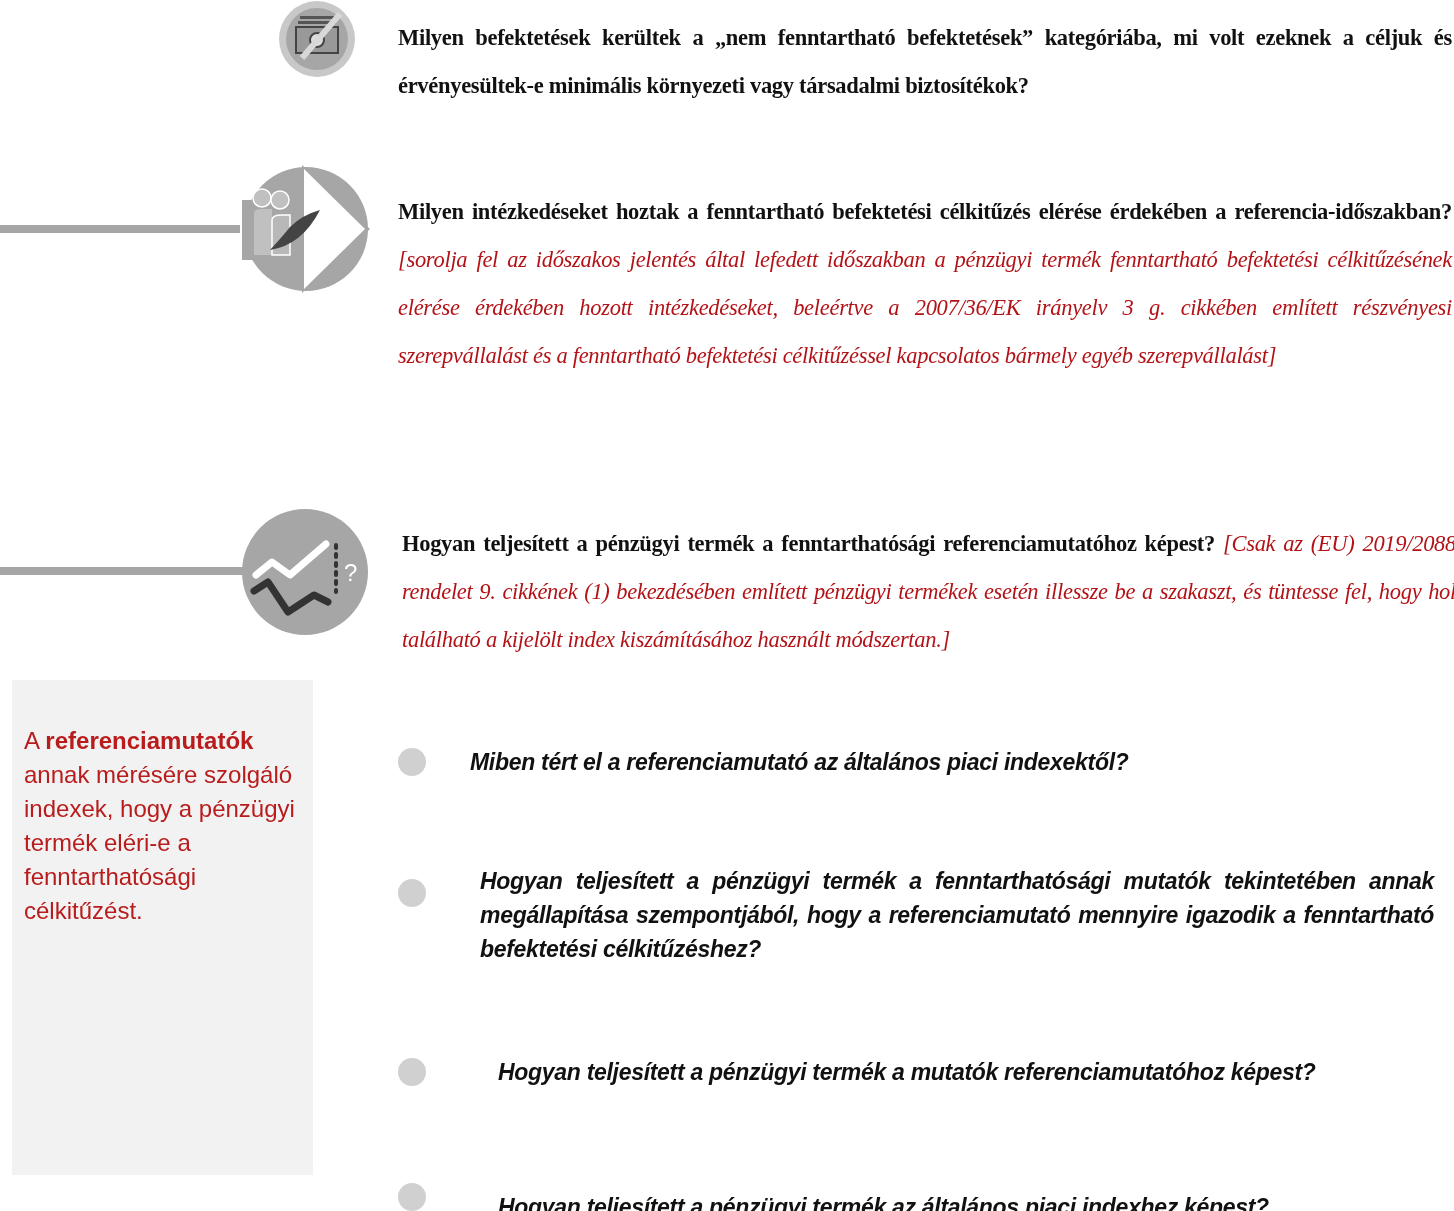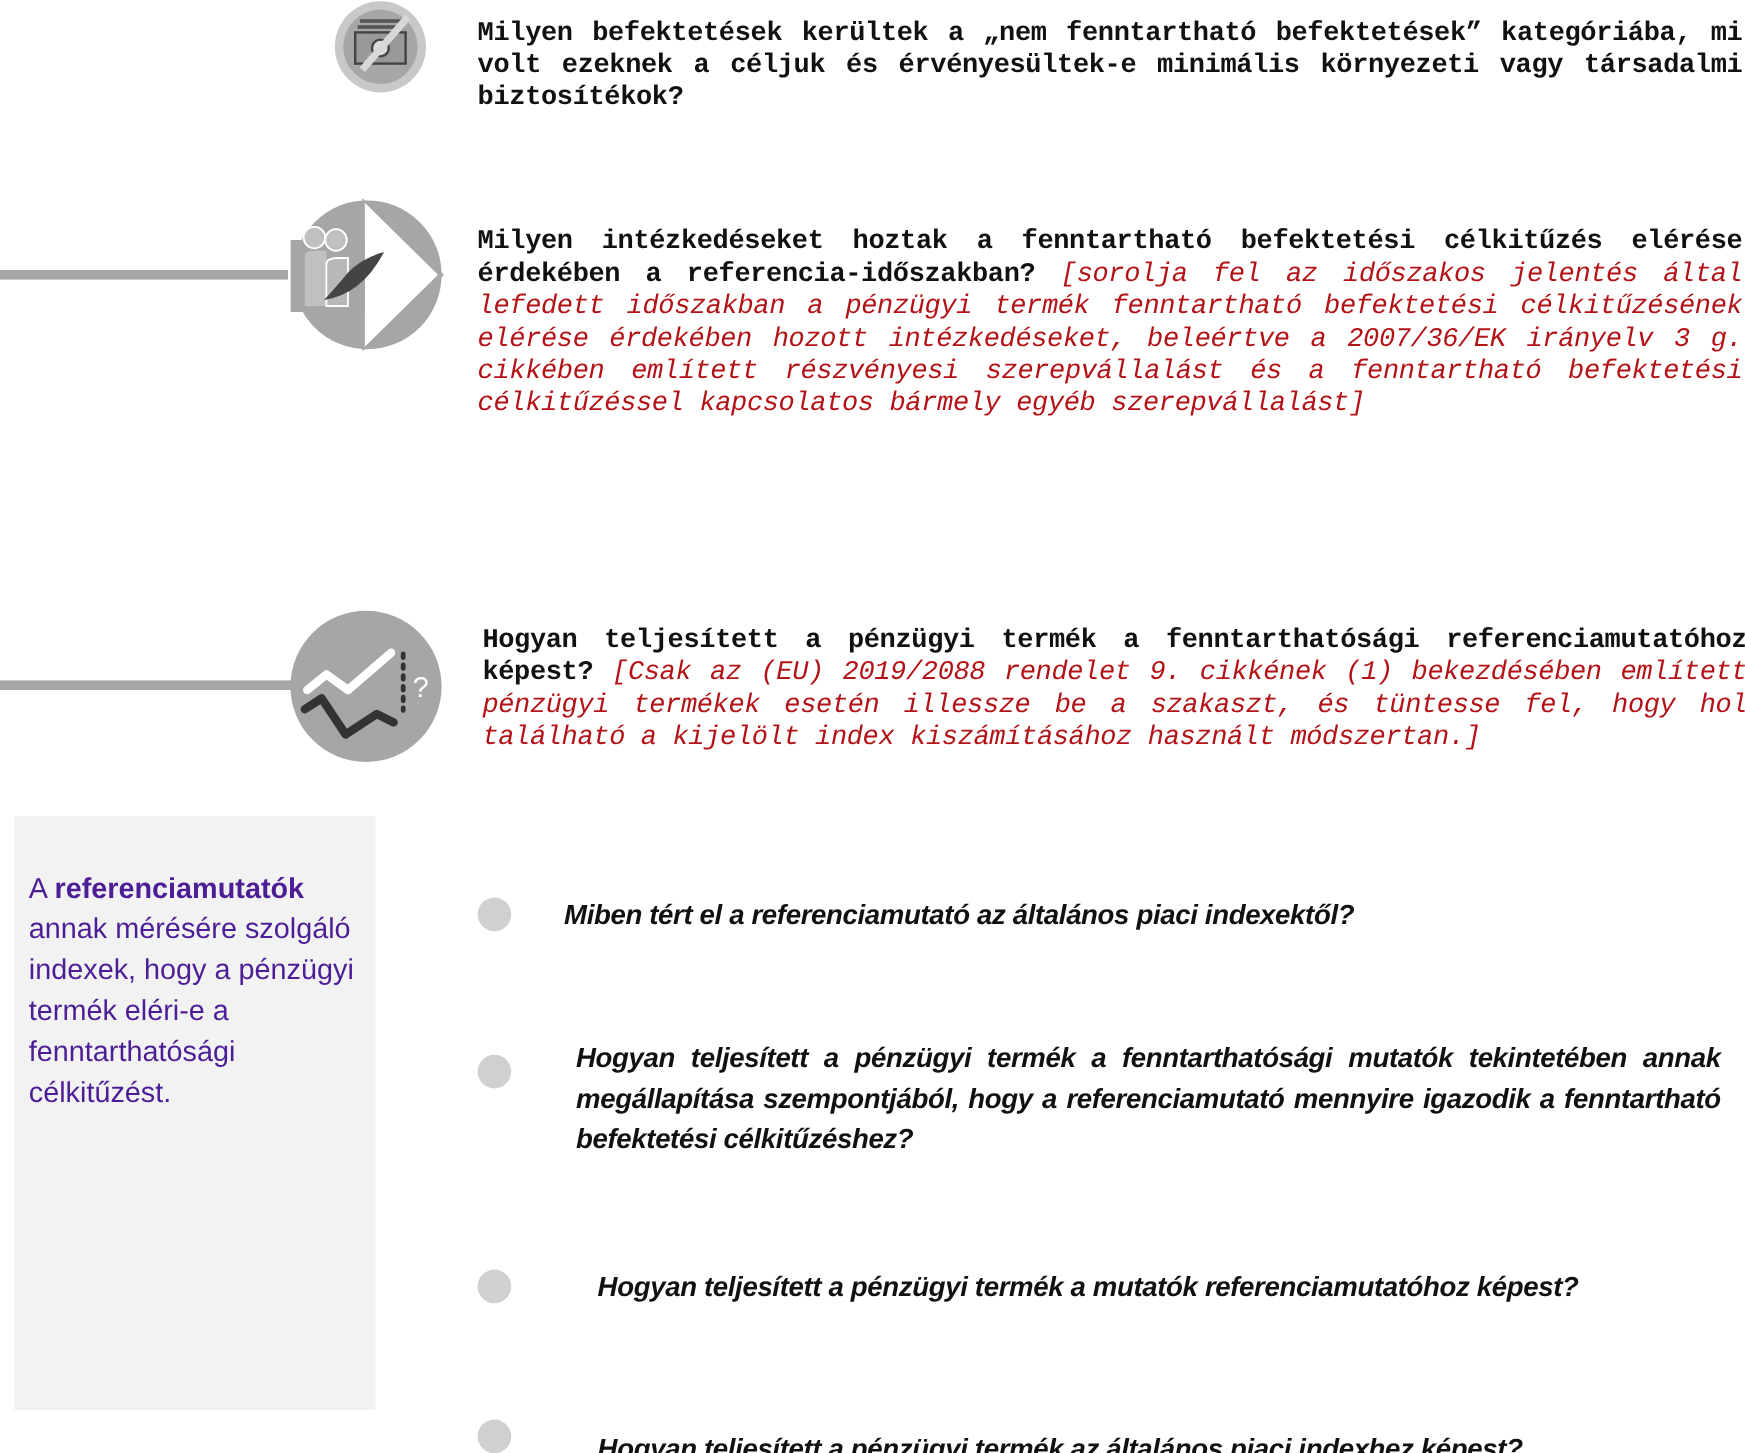--- a/index.html
+++ b/index.html
@@ -2,35 +2,35 @@
 <html><head>
 <meta charset="utf-8">
 <style>
   html, body { margin: 0; padding: 0; background: #ffffff; }
   body {
     width: 1454px; height: 1211px; position: relative; overflow: hidden;
     font-family: "Liberation Sans", sans-serif; color: #111111;
   }
   .abs { position: absolute; }
   .q {
-    font-family: Liberation Mono, monospace;
-    font-size: 22.5px; line-height: 27px; text-align: justify;
+    font-family: Liberation Serif, serif;
+    font-size: 22.5px; line-height: 48px; text-align: justify;
     font-weight: bold; color: #111;
     letter-spacing: -0.3px;
   }
   .q .red { color: #b31217; font-style: italic; font-weight: normal; }
   .connector { background: #a6a6a6; height: 8px; }
   .sidebox {
     background: #f2f2f2;
     font-size: 24px; line-height: 34px;
     padding: 10px 12px;
     box-sizing: border-box;
   }
   .sidebox .note { color: #b31217; font-style: italic; }
-  .sidebox .def { color: #4c1d95; margin-top: 34px; }
+  .sidebox .def { color: #b91c1c; margin-top: 34px; }
   .bullet-dot {
     width: 28px; height: 28px; border-radius: 50%; background: #d0d0d0;
   }
   .sub-q {
     font-size: 23px; line-height: 34px; font-weight: bold; font-style: italic;
     color: #111; text-align: justify; letter-spacing: -0.3px;
   }
 </style>
 </head>
 <body>

